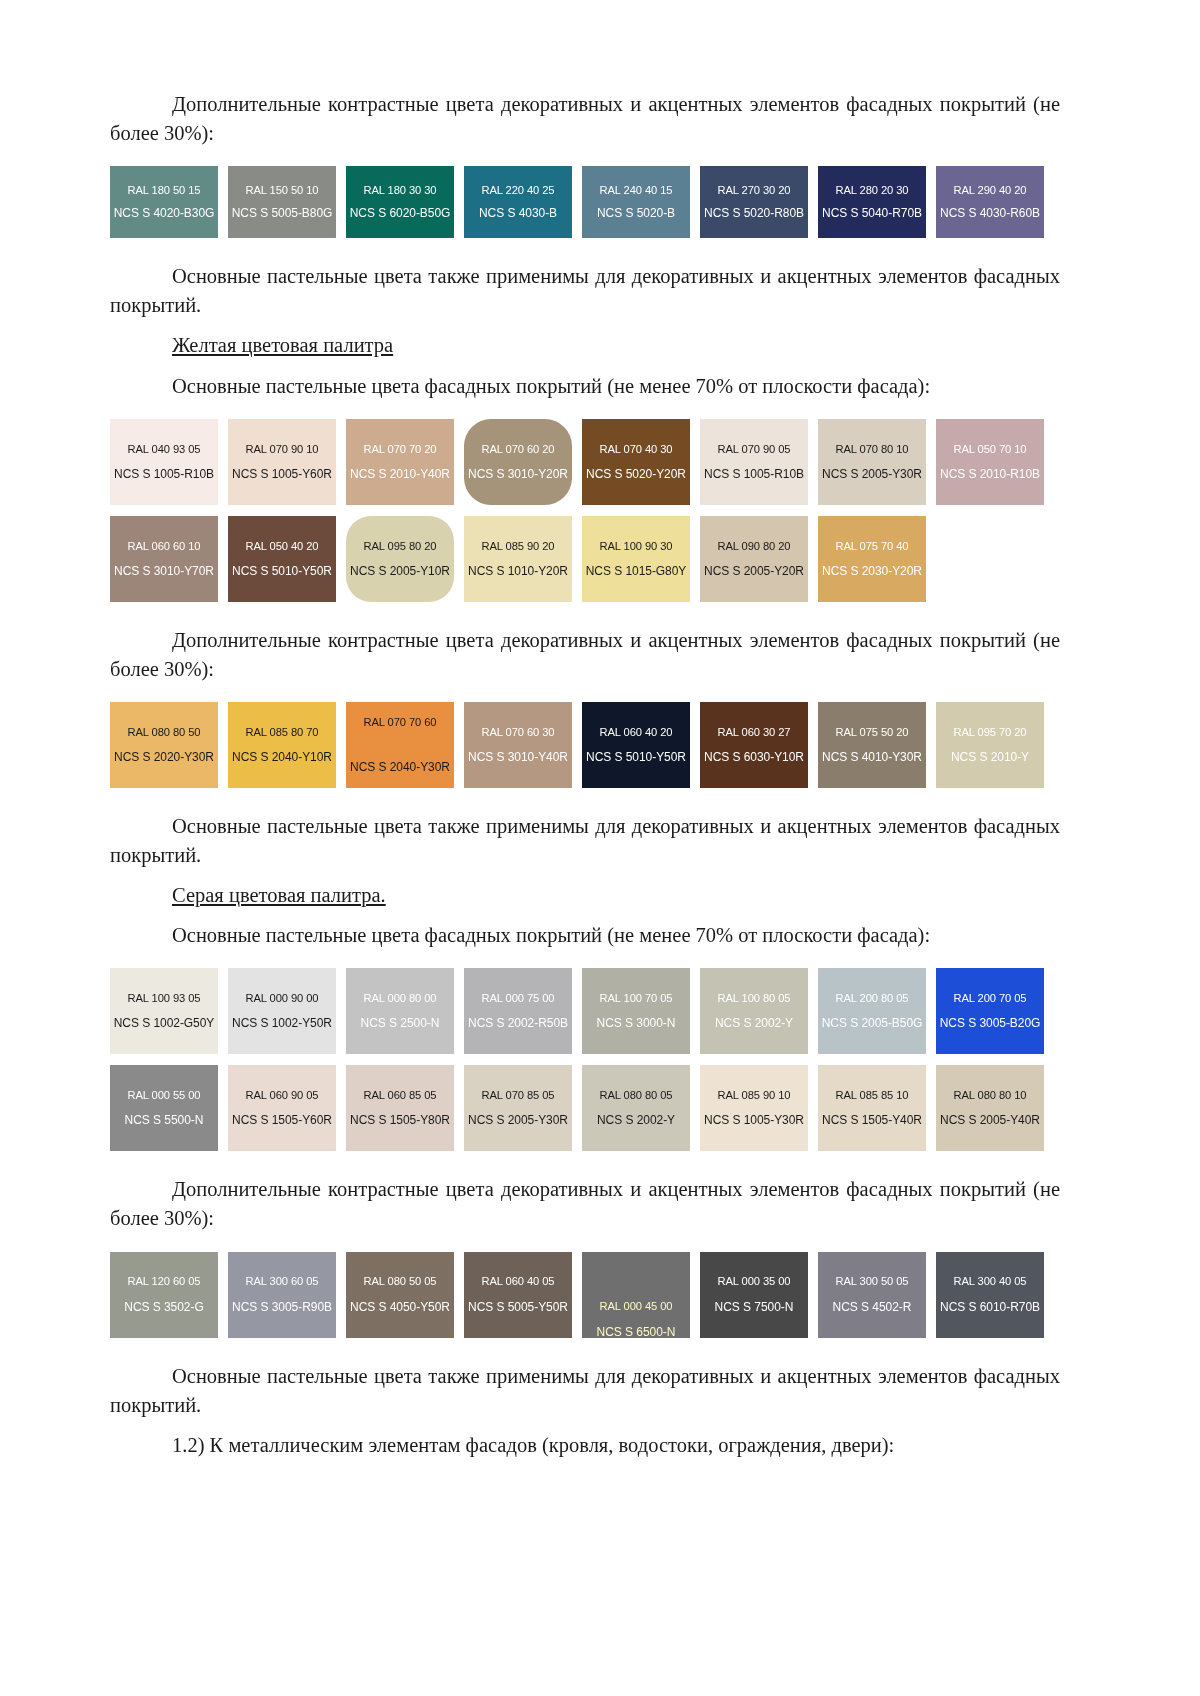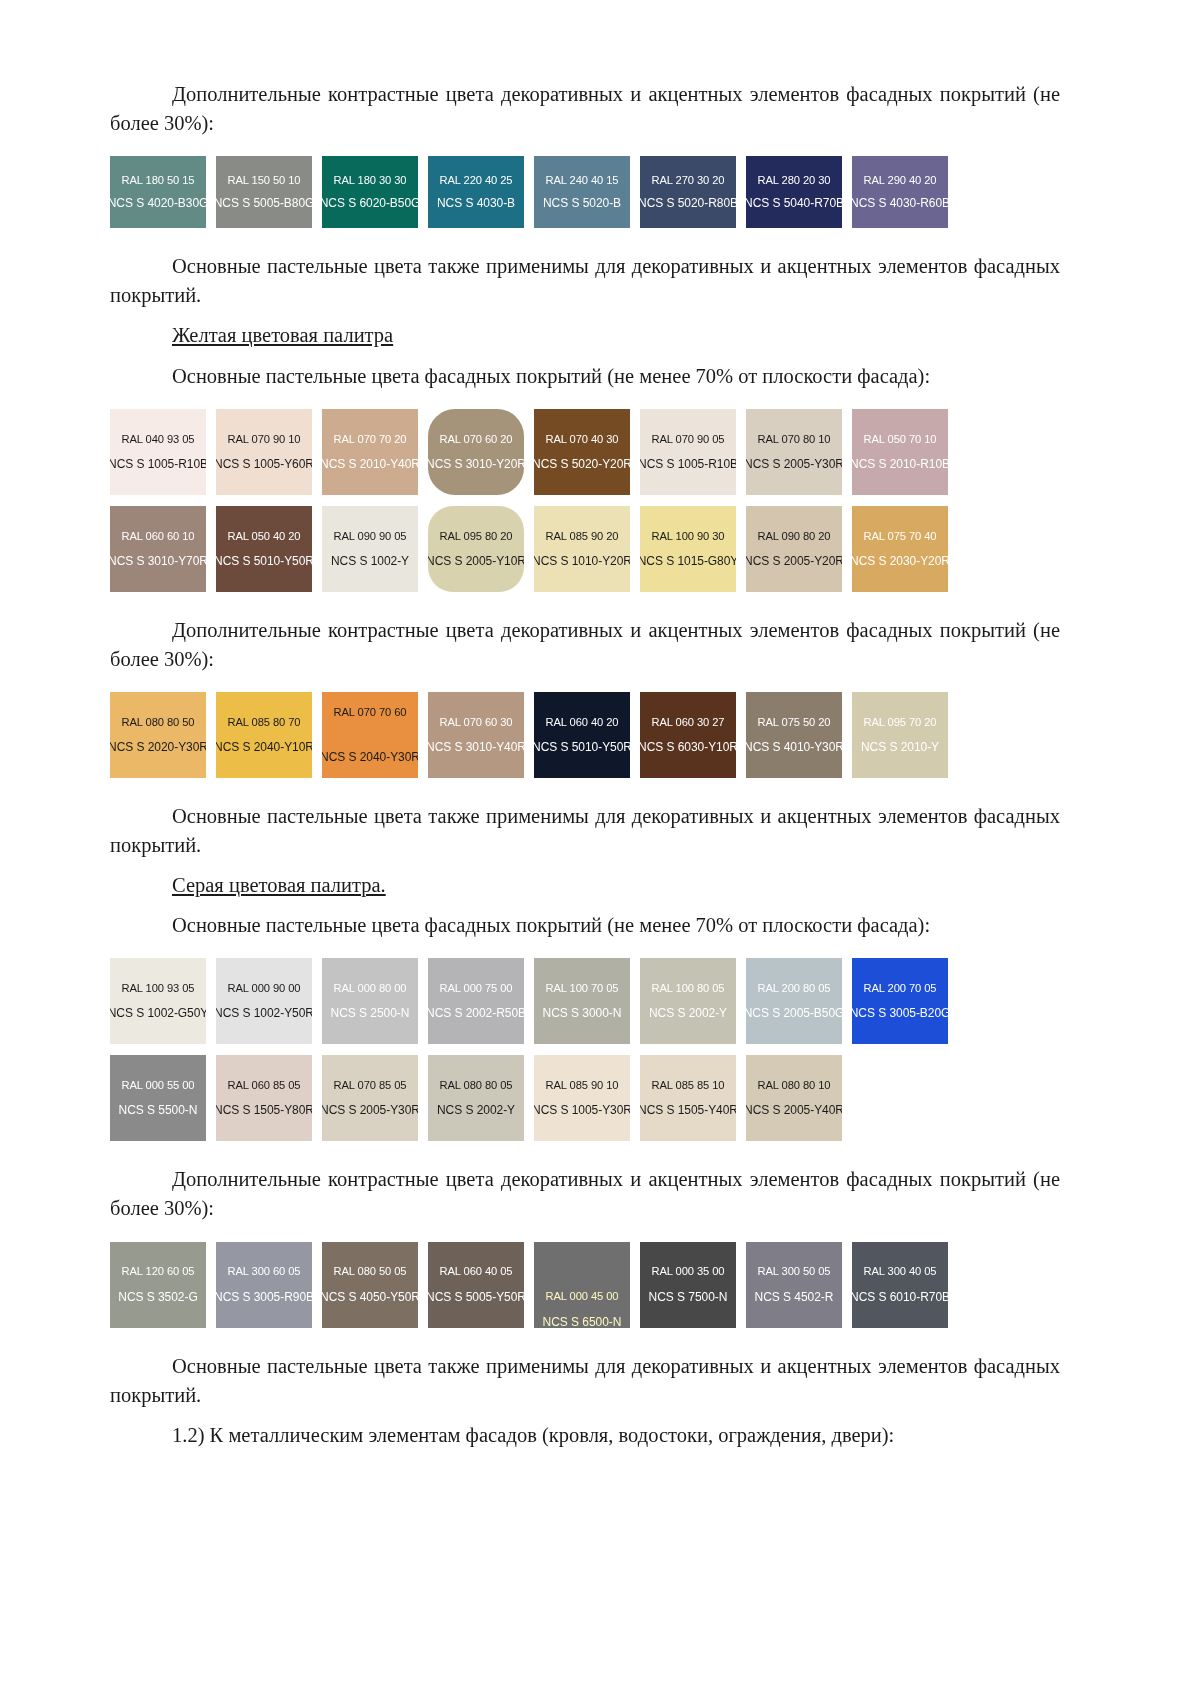--- a/index.html
+++ b/index.html
@@ -18,21 +18,21 @@
     position: relative;
     width: 1200px;
     height: 1696px;
     background: #ffffff;
     padding: 0;
     box-sizing: border-box;
   }
   .content {
     position: absolute;
     left: 110px;
-    top: 80px;
+    top: 90px;
     width: 950px;
   }
   p.para {
     margin: 0 0 0 0;
     font-size: 20.5px;
     line-height: 1.42;
     text-align: justify;
     text-indent: 62px;
     color: #1a1a1a;
     font-family: "Liberation Serif", "DejaVu Serif", serif;
@@ -50,21 +50,21 @@
   .spacer-sm { height: 11px; }
   .spacer-md { height: 18px; }
   .spacer-lg { height: 24px; }
 
   .swatch-row {
     display: flex;
     gap: 10px;
     width: 950px;
   }
   .swatch {
-    width: 96px;
+    width: 108px;
     height: 72px;
     position: relative;
     box-sizing: border-box;
     display: flex;
     flex-direction: column;
     justify-content: center;
     align-items: center;
     font-family: "Liberation Sans", "DejaVu Sans", sans-serif;
     overflow: hidden;
   }
@@ -182,24 +182,20 @@
 
     <div class="swatch-row row-tall">
         <div class="swatch" style="background: rgb(156, 133, 121); color: rgb(255, 255, 255);">
           <div class="ral">RAL 060 60 10</div>
           <div class="ncs">NCS S 3010-Y70R</div>
         </div>
         <div class="swatch" style="background: rgb(108, 74, 60); color: rgb(255, 255, 255);">
           <div class="ral">RAL 050 40 20</div>
           <div class="ncs">NCS S 5010-Y50R</div>
         </div>
-        <div class="swatch" style="background: rgb(233, 231, 221); color: rgb(26, 26, 26);">
-          <div class="ral">RAL 090 90 05</div>
-          <div class="ncs">NCS S 1002-Y</div>
-        </div>
         <div class="swatch" style="background: rgb(216, 210, 174); color: rgb(26, 26, 26); border-radius: 25px;">
           <div class="ral">RAL 095 80 20</div>
           <div class="ncs">NCS S 2005-Y10R</div>
         </div>
         <div class="swatch" style="background: rgb(236, 225, 181); color: rgb(26, 26, 26);">
           <div class="ral">RAL 085 90 20</div>
           <div class="ncs">NCS S 1010-Y20R</div>
         </div>
         <div class="swatch" style="background: rgb(238, 224, 154); color: rgb(26, 26, 26);">
           <div class="ral">RAL 100 90 30</div>
@@ -305,20 +301,24 @@
         </div>
       </div>
 
     <div class="spacer-sm"></div>
 
     <div class="swatch-row row-tall">
         <div class="swatch" style="background: rgb(138, 138, 138); color: rgb(255, 255, 255);">
           <div class="ral">RAL 000 55 00</div>
           <div class="ncs">NCS S 5500-N</div>
         </div>
+        <div class="swatch" style="background: rgb(233, 219, 210); color: rgb(26, 26, 26);">
+          <div class="ral">RAL 060 90 05</div>
+          <div class="ncs">NCS S 1505-Y60R</div>
+        </div>
         <div class="swatch" style="background: rgb(222, 208, 199); color: rgb(26, 26, 26);">
           <div class="ral">RAL 060 85 05</div>
           <div class="ncs">NCS S 1505-Y80R</div>
         </div>
         <div class="swatch" style="background: rgb(217, 210, 195); color: rgb(26, 26, 26);">
           <div class="ral">RAL 070 85 05</div>
           <div class="ncs">NCS S 2005-Y30R</div>
         </div>
         <div class="swatch" style="background: rgb(204, 200, 185); color: rgb(26, 26, 26);">
           <div class="ral">RAL 080 80 05</div>

